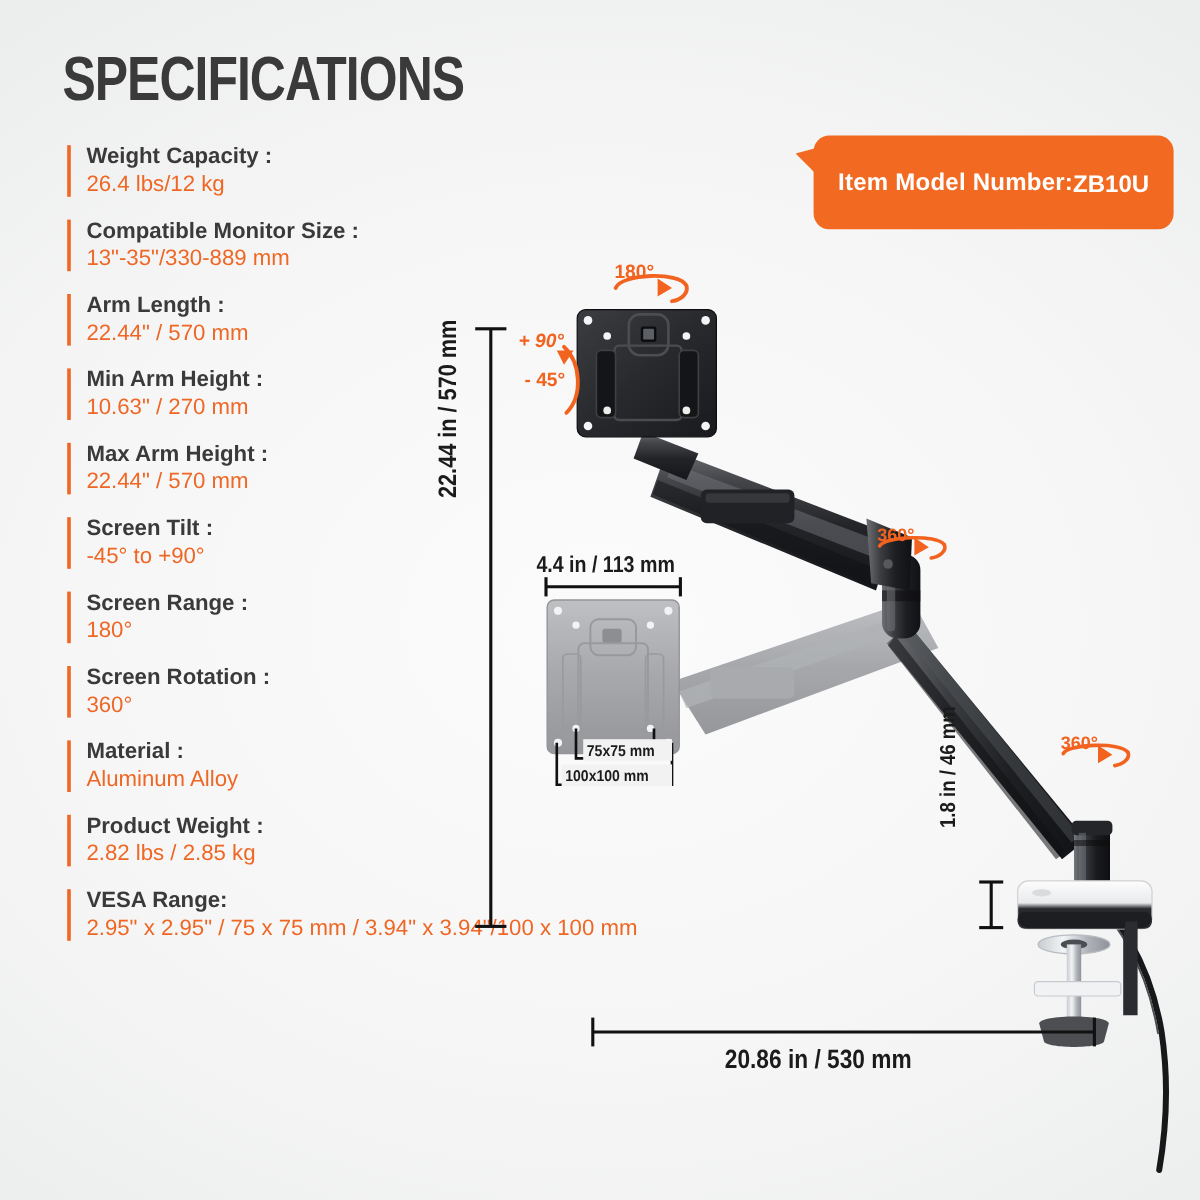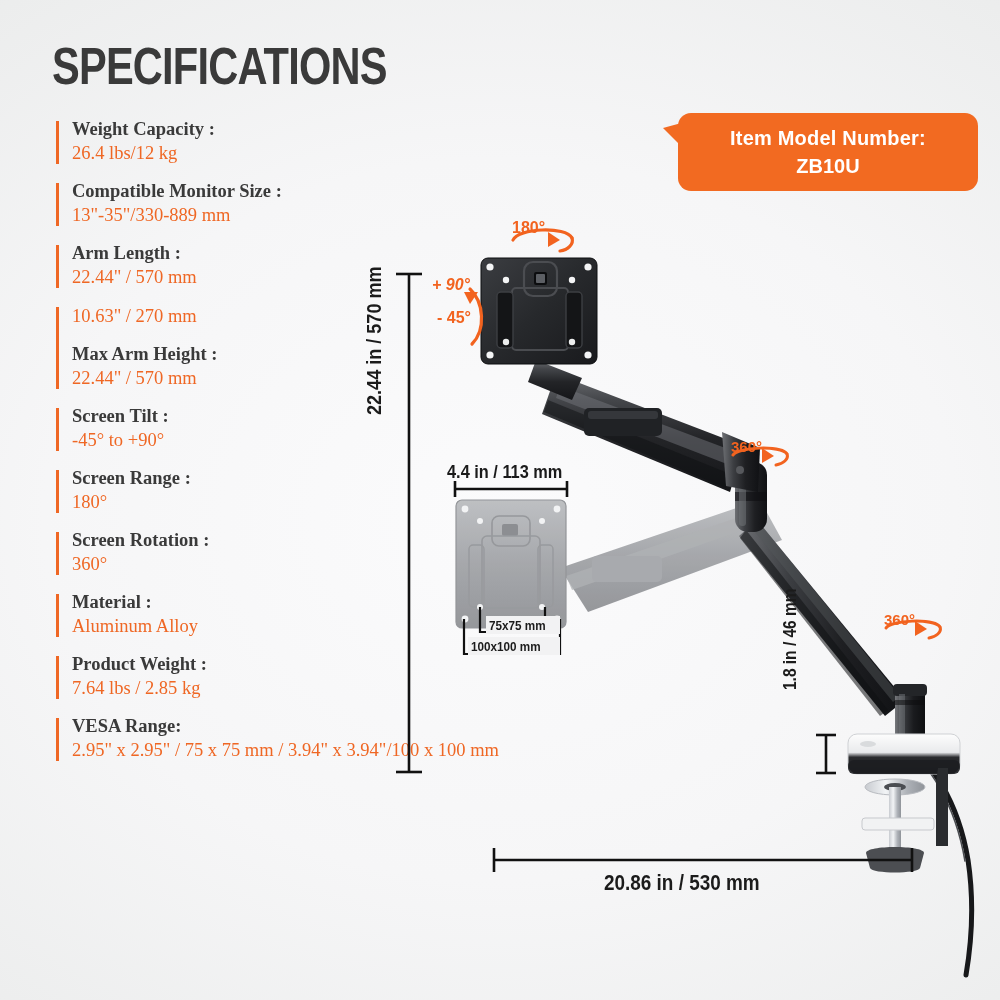--- a/index.html
+++ b/index.html
@@ -17,36 +17,36 @@
   
   #title{
     position:absolute;left:52px;top:40px;
     font-size:52px;line-height:52px;
     font-weight:bold;color:#3a3a3a;
     transform:scaleX(.80);transform-origin:left center;
     letter-spacing:-1px;
   }
   
   #spec-list{position:absolute;left:56px;top:118px;width:600px;}
-  .spec-item{position:relative;padding-left:16px;margin-bottom:15px;font-family:Liberation Serif, serif;}
+  .spec-item{position:relative;padding-left:16px;margin-bottom:15px;}
   .spec-bar{
     position:absolute;left:0;top:3px;width:3px;height:43px;background:#ef6724;
   }
   .spec-label{
     font-size:18.5px;font-weight:bold;color:#3a3a3a;line-height:23px;
     white-space:nowrap;
   }
   .spec-value{
     font-size:18.5px;color:#ef6724;line-height:24px;white-space:nowrap;
   }
   
   #model-badge{
     position:absolute;left:678px;top:113px;width:300px;height:78px;
     background:#f26a21;border-radius:13px;
-    display:flex;flex-direction:column;align-items:center;justify-content:center;
+    display:flex;align-items:center;justify-content:center;
     color:#fff;
   }
   #model-badge .t1{font-size:20px;font-weight:bold;letter-spacing:.2px;}
   #model-badge .t2{font-size:20px;font-weight:bold;margin-top:5px;}
   #badge-tail{
     position:absolute;left:663px;top:122px;width:0;height:0;
     border-top:6px solid transparent;
     border-bottom:22px solid transparent;
     border-right:22px solid #f26a21;
   }
@@ -94,20 +94,21 @@
       <div class="spec-label">Compatible Monitor Size :</div>
       <div class="spec-value">13"-35"/330-889 mm</div>
     </div>
     <div class="spec-item">
       <span class="spec-bar"></span>
       <div class="spec-label">Arm Length :</div>
       <div class="spec-value">22.44" / 570 mm</div>
     </div>
     <div class="spec-item">
       <span class="spec-bar"></span>
+      <div class="spec-label">Min Arm Height :</div>
       <div class="spec-value">10.63" / 270 mm</div>
     </div>
     <div class="spec-item">
       <span class="spec-bar"></span>
       <div class="spec-label">Max Arm Height :</div>
       <div class="spec-value">22.44" / 570 mm</div>
     </div>
     <div class="spec-item">
       <span class="spec-bar"></span>
       <div class="spec-label">Screen Tilt :</div>
@@ -124,21 +125,21 @@
       <div class="spec-value">360°</div>
     </div>
     <div class="spec-item">
       <span class="spec-bar"></span>
       <div class="spec-label">Material :</div>
       <div class="spec-value">Aluminum Alloy</div>
     </div>
     <div class="spec-item">
       <span class="spec-bar"></span>
       <div class="spec-label">Product Weight :</div>
-      <div class="spec-value">7.64 lbs / 2.85 kg</div>
+      <div class="spec-value">2.82 lbs / 2.85 kg</div>
     </div>
     <div class="spec-item">
       <span class="spec-bar"></span>
       <div class="spec-label">VESA Range:</div>
       <div class="spec-value">2.95" x 2.95" / 75 x 75 mm / 3.94" x 3.94"/100 x 100 mm</div>
     </div>
   </div>
 
   <div id="badge-tail"></div>
   <div id="model-badge">

